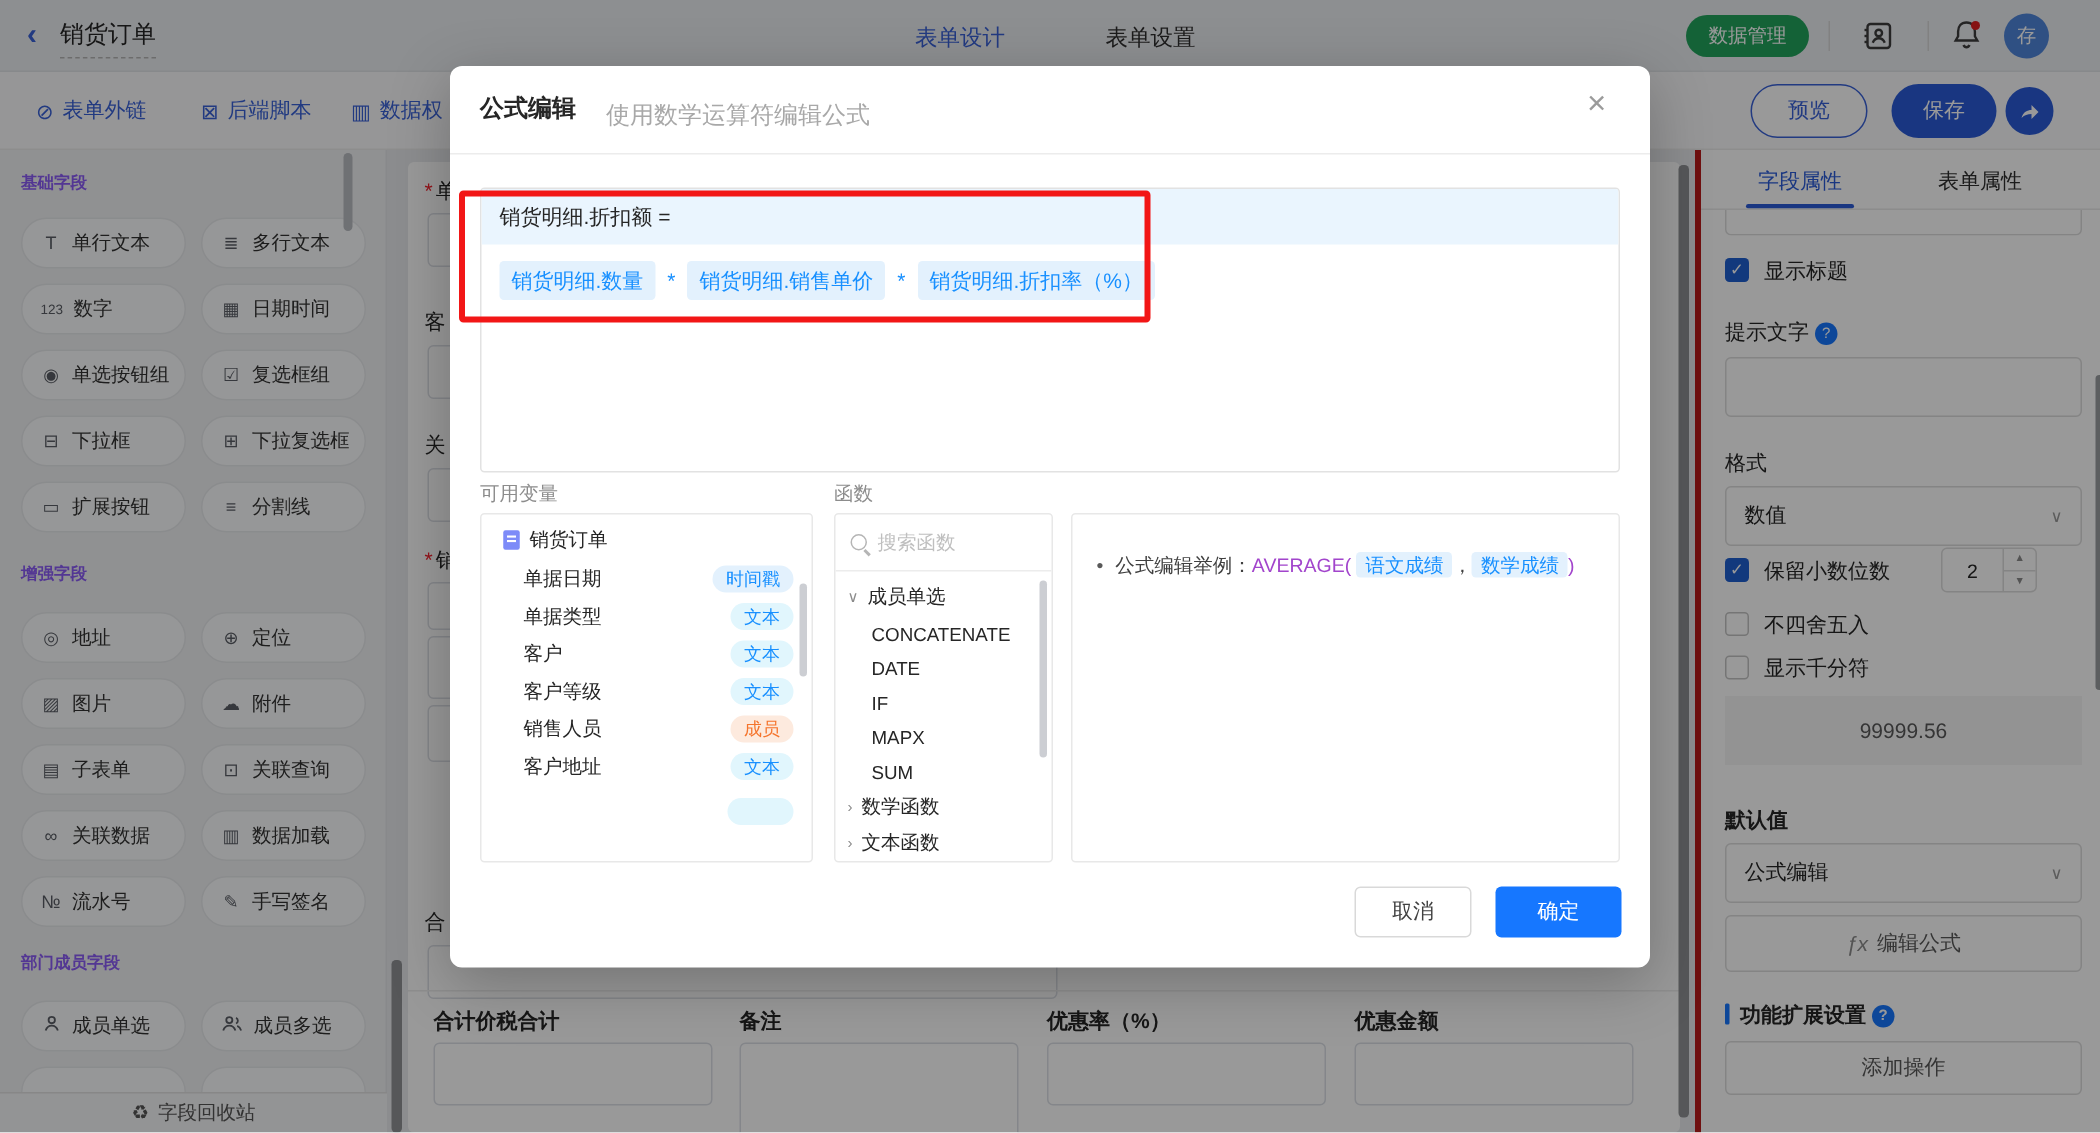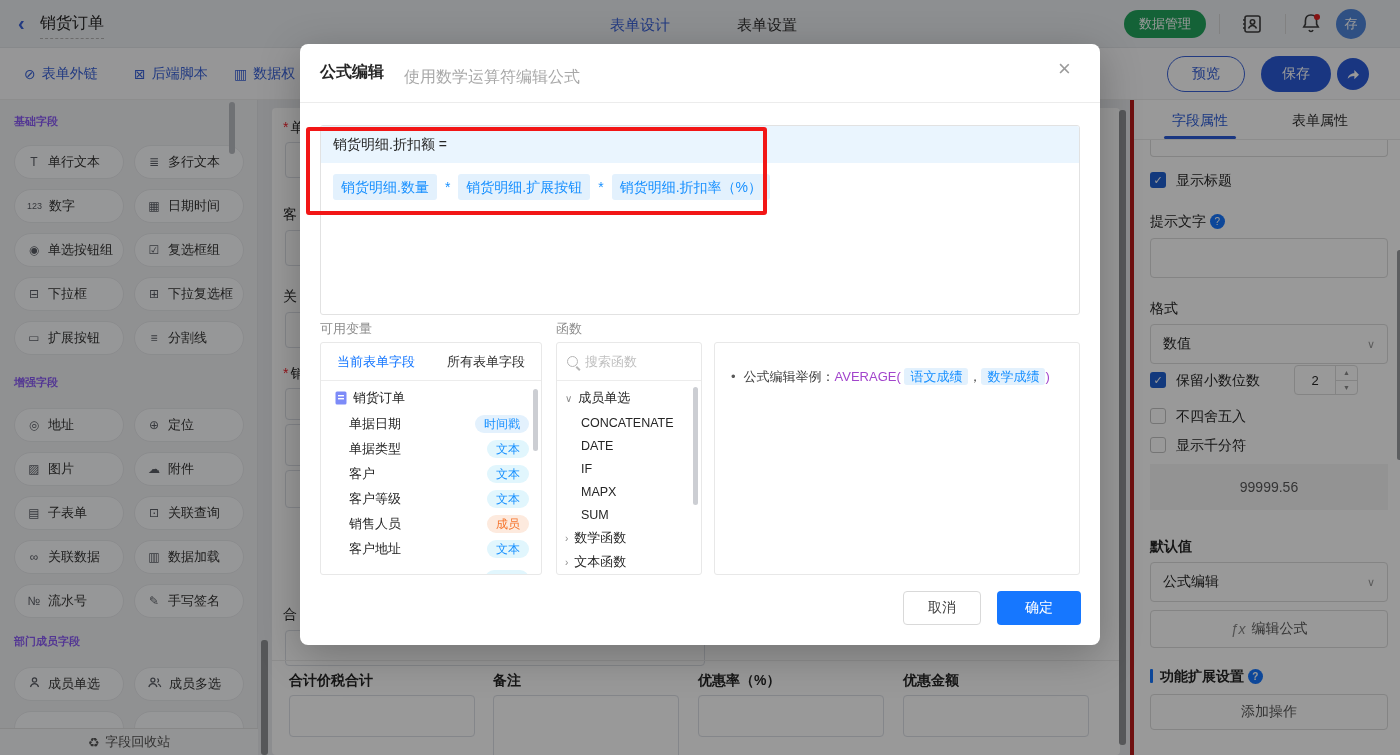--- a/index.html
+++ b/index.html
@@ -372,32 +372,28 @@
     <span class="m-close">×</span>
     <div class="m-divider"></div>
 
     <div class="editor">
       <div class="editor-strip">
           <span>销货明细.折扣额 =</span>
         </div>
       <div class="token-row">
         <span class="chip">销货明细.数量</span>
         <span class="op">*</span>
-        <span class="chip">销货明细.扩展按钮</span>
+        <span class="chip">销货明细.销售单价</span>
         <span class="op">*</span>
         <span class="chip">销货明细.折扣率（%）</span>
       </div>
     </div>
 
     <span class="panel-label" style="left:20px;top:276px">可用变量</span>
     <div class="panel" style="left:20px;top:298px;width:222px;height:233px">
-      <div class="vp-tabs">
-        <span class="vp-tab active">当前表单字段</span>
-        <span class="vp-tab">所有表单字段</span>
-      </div>
       <div class="tree-root">
         <svg width="12" height="14" viewBox="0 0 12 14">
             <rect x="0.5" y="0.5" width="11" height="13" rx="1.5" fill="#7d8bf8"></rect>
             <rect x="3" y="4" width="6" height="1.4" fill="#fff"></rect>
             <rect x="3" y="7" width="6" height="1.4" fill="#fff"></rect>
           </svg>
         <span>销货订单</span>
       </div>
       <div class="vrow">
           <span>单据日期</span>

